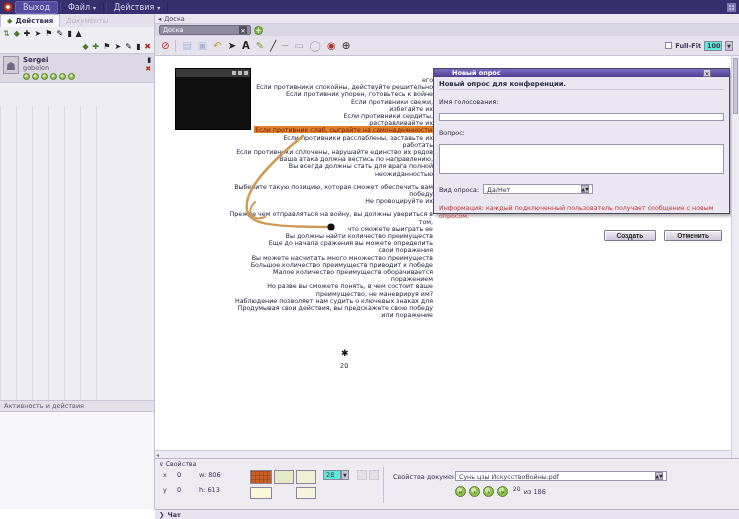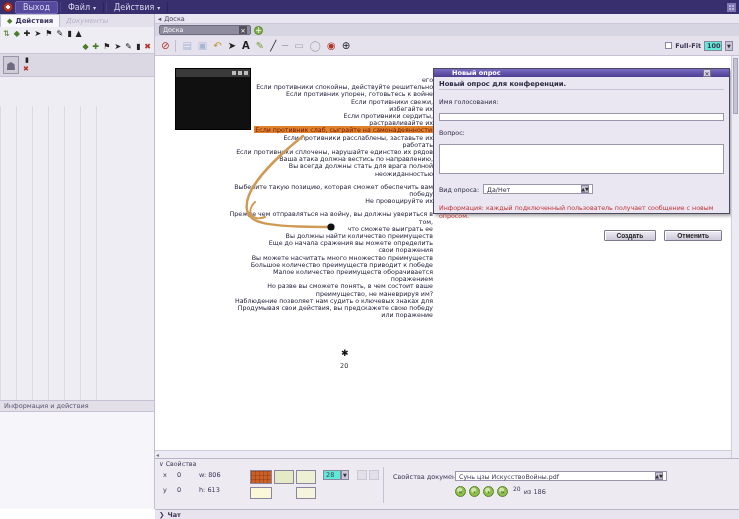--- a/index.html
+++ b/index.html
@@ -154,28 +154,40 @@
     <span class="g">◆</span>
     <span class="g">✚</span>
     <span class="k">⚑</span>
     <span class="k">➤</span>
     <span class="k">✎</span>
     <span class="k">▮</span>
     <span class="r">✖</span>
   </div>
   <div id="user-row">
     <span class="avatar">☗</span>
+    <span class="user-main">
+      <div class="user-name">Sergei</div>
+      <div class="user-login">gobelen</div>
+      <div class="status-dots">
+        <span class="dot"></span>
+        <span class="dot"></span>
+        <span class="dot"></span>
+        <span class="dot"></span>
+        <span class="dot"></span>
+        <span class="dot"></span>
+      </div>
+    </span>
     <span class="user-icons">
       <span class="k">▮</span>
       <span class="r">✖</span>
     </span>
   </div>
   <div id="list-grid" class="abs"></div>
   <div id="activity-bar" class="abs">
-      <span>Информация и действия</span>
+      <span>Активность и действия</span>
     </div>
   <div id="activity-panel" class="abs"></div>
 </div>
 
 <div id="board-header" class="abs">
   <span>◂</span>
   <span>Доска</span>
 </div>
 <div id="tab-strip" class="abs">
   <span id="board-tab">

